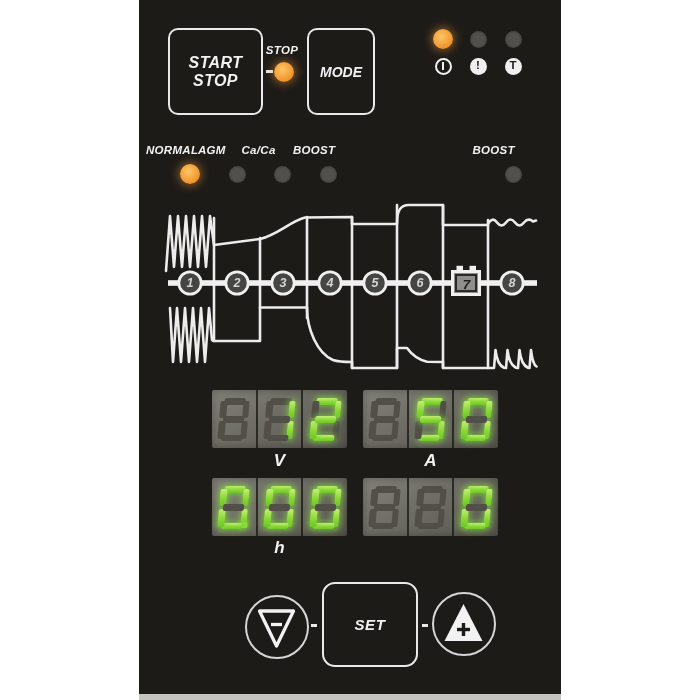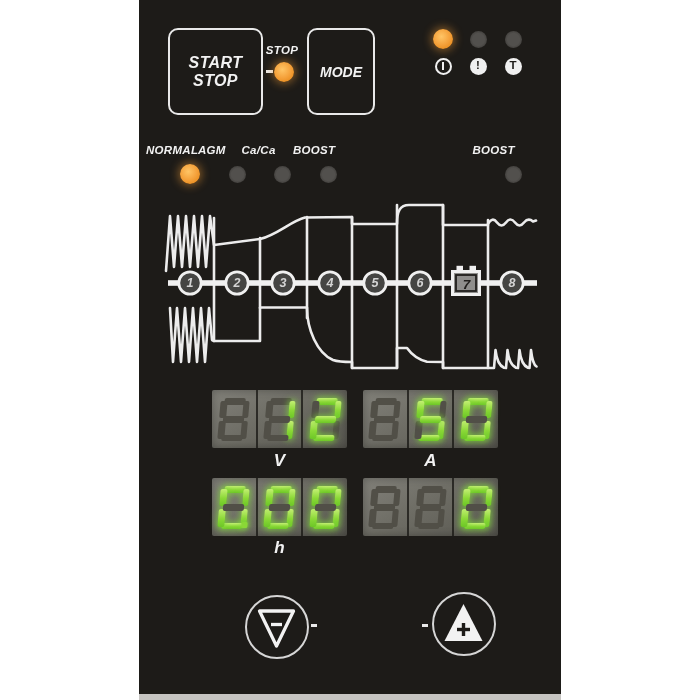--- a/index.html
+++ b/index.html
@@ -332,20 +332,23 @@
   <div class="label dlabel" style="left:224px;top:451px;">A</div>
   <div class="label dlabel" style="left:73px;top:538px;">h</div>
 
   <div class="circlebtn" id="minusbtn">
     <svg width="59" height="59" viewBox="0 0 59 59">
       <polygon points="12.5,14 46.5,14 29.5,49" fill="none" stroke="#f2f2f2" stroke-width="3.3" stroke-linejoin="round"></polygon>
       <line x1="24" y1="27.5" x2="35" y2="27.5" stroke="#f2f2f2" stroke-width="3.3"></line>
     </svg>
   </div>
   <div class="dash" style="left:172px;top:624px;width:6px;"></div>
+  <div class="btn" id="setbtn">
+    <span>SET</span>
+  </div>
   <div class="dash" style="left:283px;top:624px;width:6px;"></div>
   <div class="circlebtn" id="plusbtn">
     <svg width="59" height="59" viewBox="0 0 59 59">
       <polygon points="29.5,10 48.5,47 10.5,47" fill="#f2f2f2" stroke-linejoin="round"></polygon>
       <line x1="23" y1="35.5" x2="36" y2="35.5" stroke="#1d1b18" stroke-width="3.4"></line>
       <line x1="29.5" y1="29" x2="29.5" y2="42" stroke="#1d1b18" stroke-width="3.4"></line>
     </svg>
   </div>
 
   <div class="panel-edge"></div>

